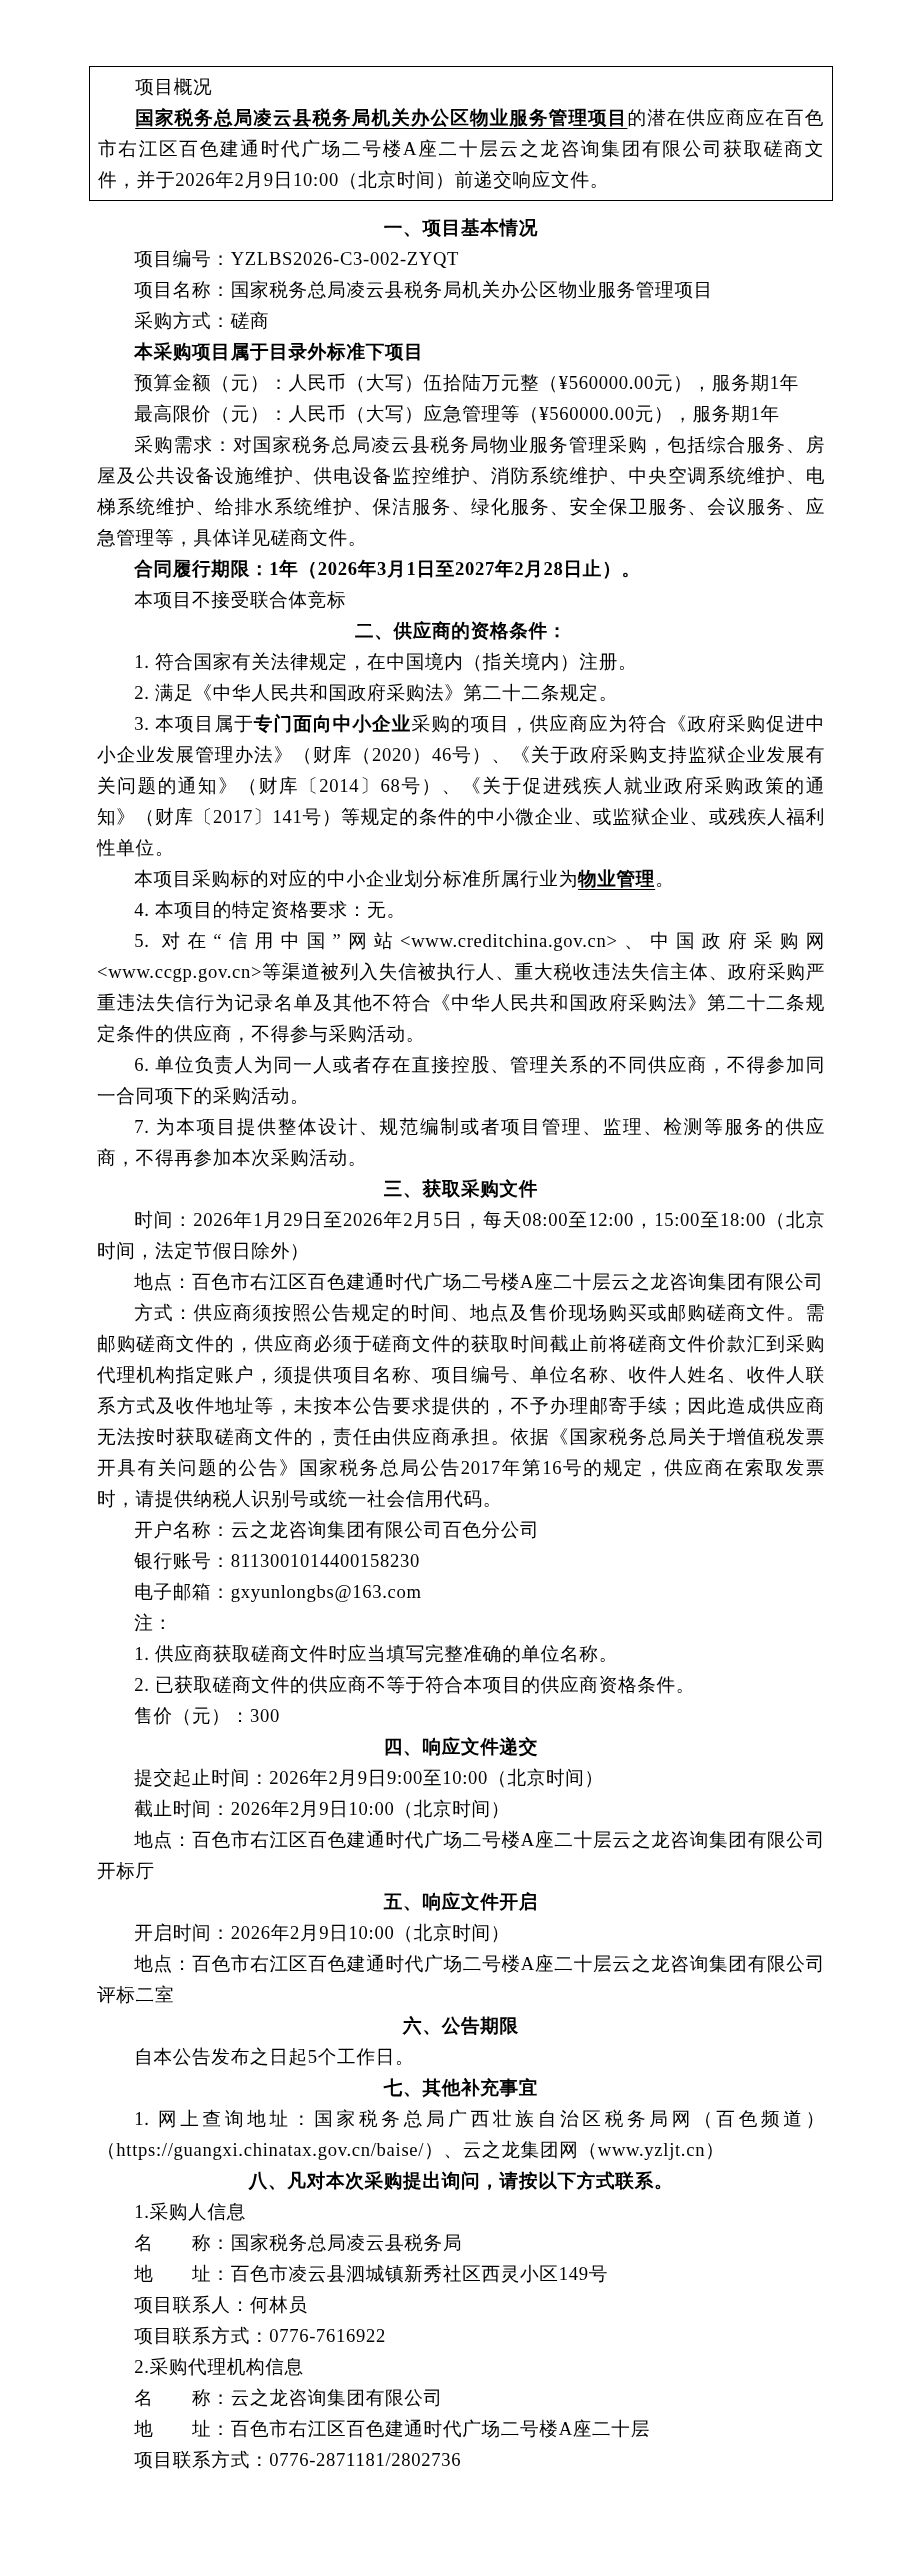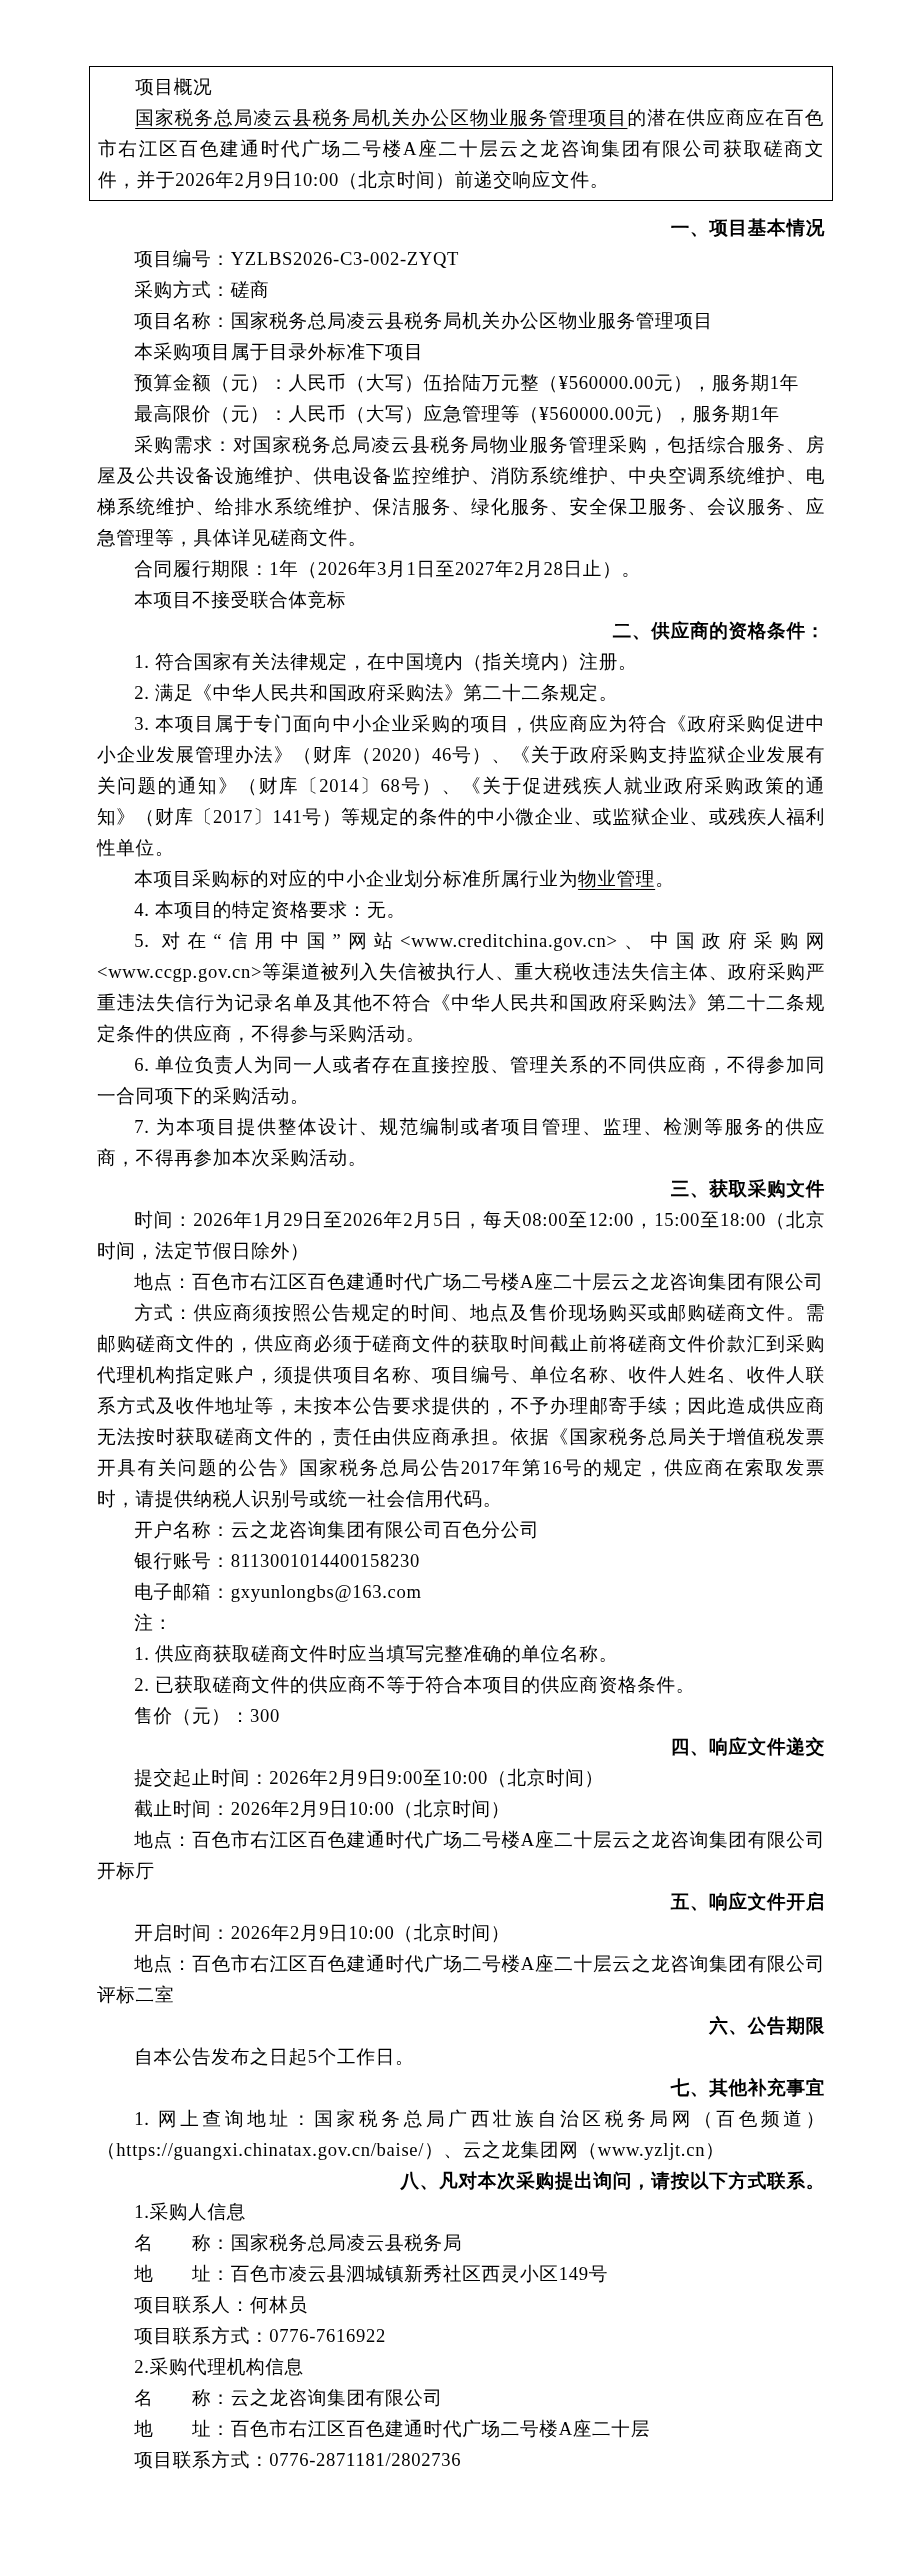--- a/index.html
+++ b/index.html
@@ -11,22 +11,22 @@
     padding: 66px 44px 35px 44px;
     background: #ffffff;
     color: #000000;
     font-family: "Liberation Serif", "DejaVu Serif", serif;
     font-size: 18.6px;
     line-height: 31px;
     letter-spacing: 0.7px;
   }
   p { margin: 0; padding: 0; text-align: justify; }
   .indent { text-indent: 2em; }
-  .h { font-weight: bold; text-align: right; }
-  .b { font-weight: normal; }
+  .h { font-weight: bold; text-align: center; }
+  .b { font-weight: bold; }
   .u { text-decoration: underline; text-underline-offset: 4.1px; text-decoration-thickness: 1.2px; }
   .overview-box {
     border: 1.2px solid #000000;
     margin: 0 -7.6px 10.5px -7.6px;
     padding: 3.5px 7.6px 5.8px 7.6px;
   }
   .footer { margin-top: 103px; text-align: right; }
   .footer p { text-align: center; }
 </style>
 </head>
@@ -35,22 +35,22 @@
 <div class="page">
 
   <div class="overview-box">
     <p class="indent">项目概况</p>
     <p class="indent"><span class="b u">国家税务总局凌云县税务局机关办公区物业服务管理项目</span><span>的潜在供应商应在百色市右江区百色建通时代广场二号楼A座二十层云之龙咨询集团有限公司获取磋商文件，并于2026年2月9日10:00（北京时间）前递交响应文件。</span></p>
   </div>
 
   <div>
     <p class="h">一、项目基本情况</p>
     <p class="indent">项目编号：YZLBS2026-C3-002-ZYQT</p>
+    <p class="indent">项目名称：国家税务总局凌云县税务局机关办公区物业服务管理项目</p>
     <p class="indent">采购方式：磋商</p>
-    <p class="indent">项目名称：国家税务总局凌云县税务局机关办公区物业服务管理项目</p>
     <p class="indent b">本采购项目属于目录外标准下项目</p>
     <p class="indent">预算金额（元）：人民币（大写）伍拾陆万元整（¥560000.00元），服务期1年</p>
     <p class="indent">最高限价（元）：人民币（大写）应急管理等（¥560000.00元），服务期1年</p>
     <p class="indent">采购需求：对国家税务总局凌云县税务局物业服务管理采购，包括综合服务、房屋及公共设备设施维护、供电设备监控维护、消防系统维护、中央空调系统维护、电梯系统维护、给排水系统维护、保洁服务、绿化服务、安全保卫服务、会议服务、应急管理等，具体详见磋商文件。</p>
     <p class="indent b">合同履行期限：1年（2026年3月1日至2027年2月28日止）。</p>
     <p class="indent">本项目不接受联合体竞标</p>
   </div>
 
   <div>
     <p class="h">二、供应商的资格条件：</p>

